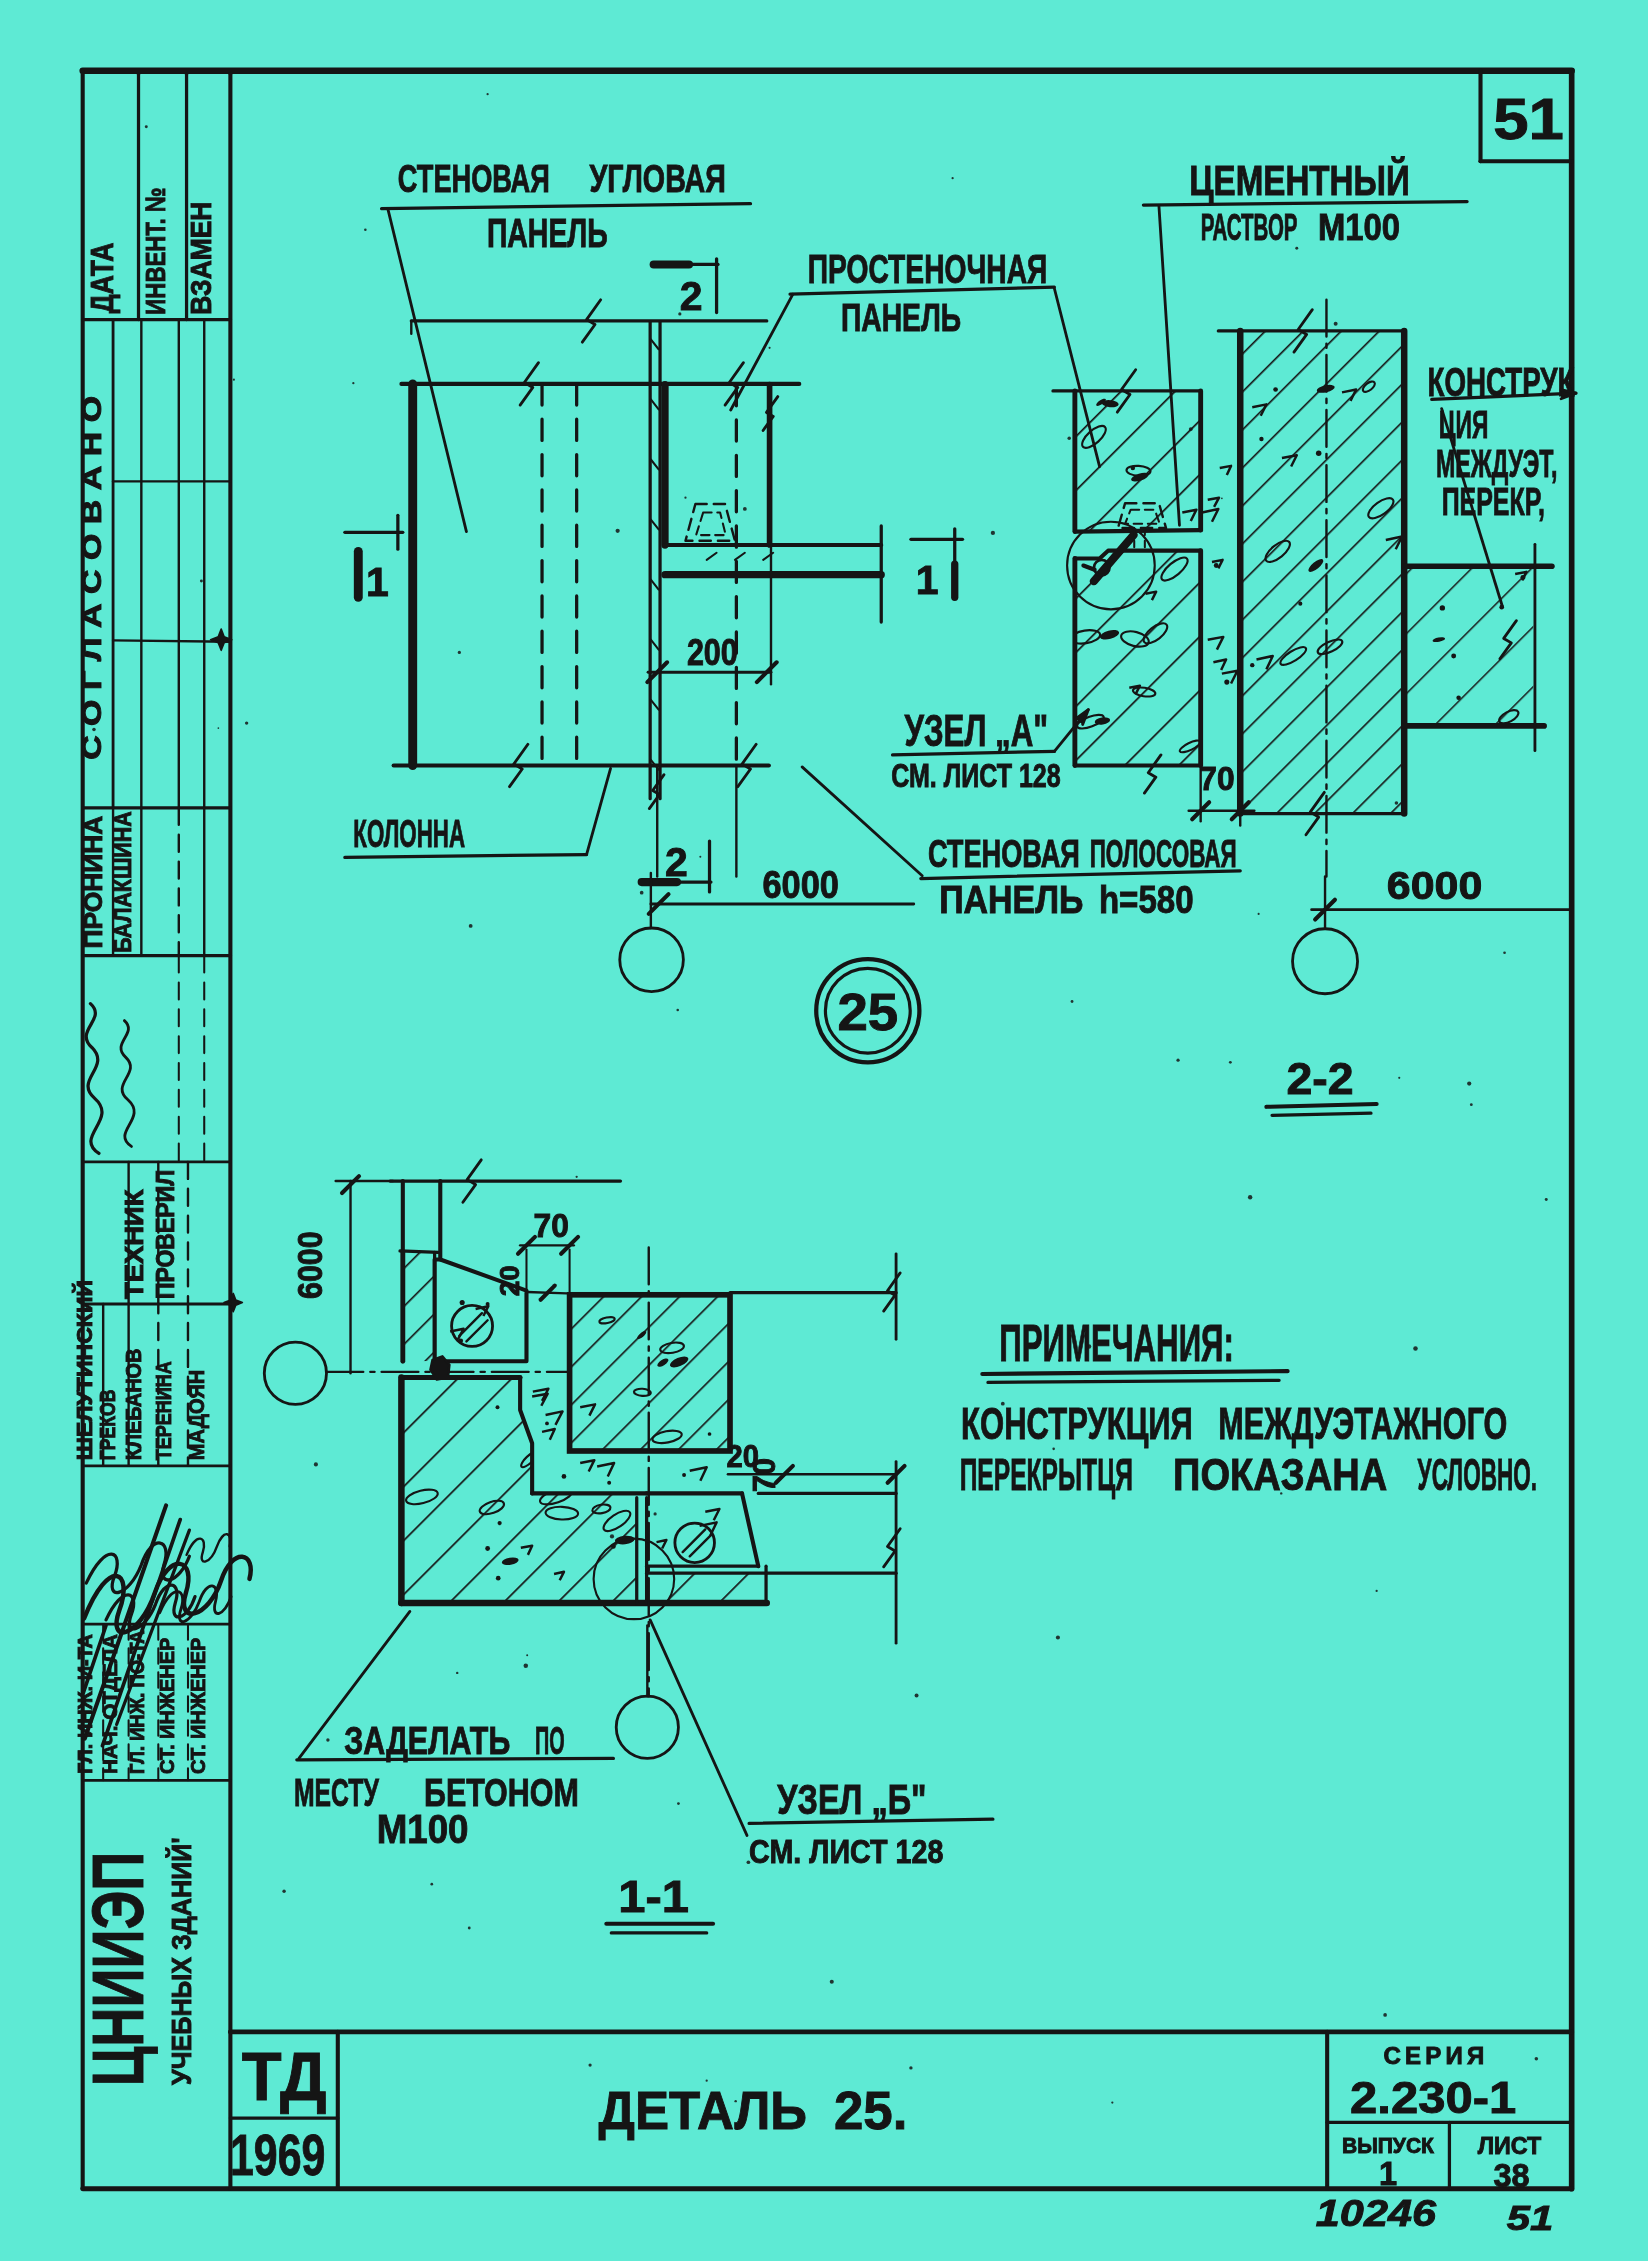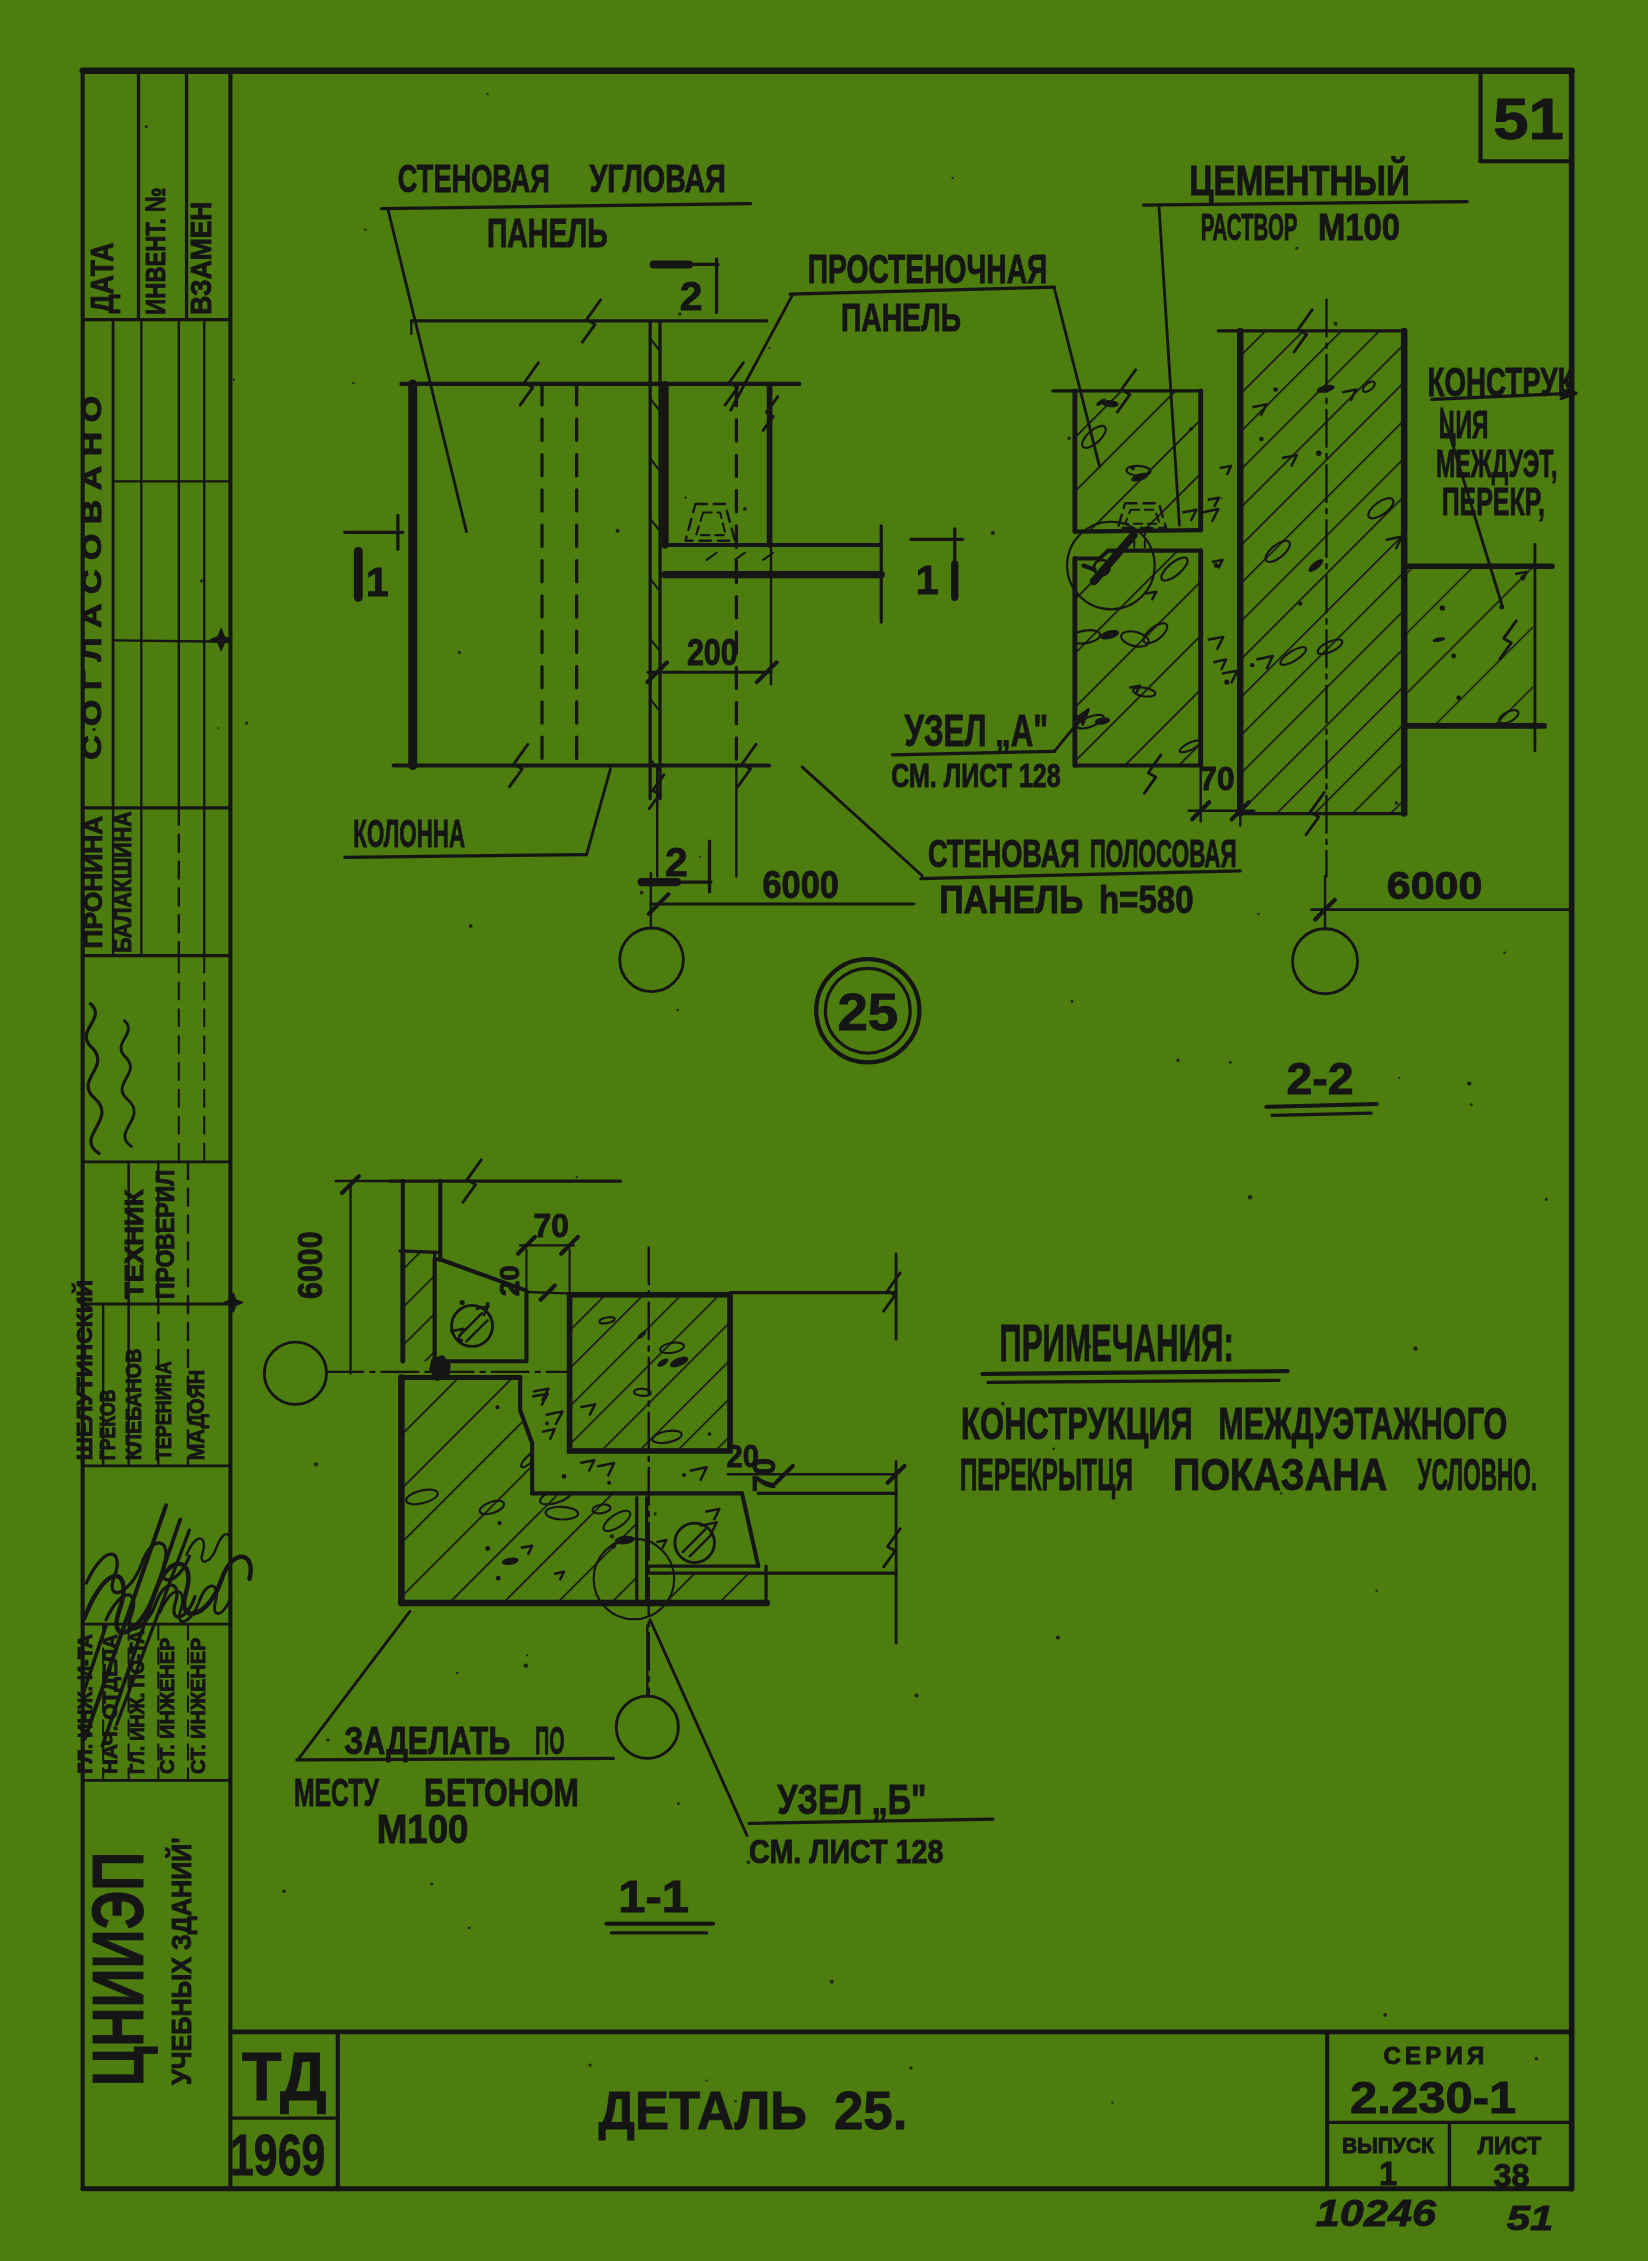--- a/index.html
+++ b/index.html
@@ -1,15 +1,15 @@
 <!DOCTYPE html>
 <html style="font-size:11.3px"><head><meta charset="utf-8">
 <style>
 html,body{margin:0;padding:0;background:#fff;}
-#page{position:relative;width:1648px;height:2261px;background:#4d7c0f;overflow:hidden;}
+#page{position:relative;width:1648px;height:2261px;background:#5eead4;overflow:hidden;}
 text{font-family:"Liberation Sans",sans-serif;fill:#151515;stroke:#151515;stroke-width:1.3px;}
 </style></head>
 <body>
 <div id="page">
 <svg width="1648" height="2261" viewBox="0 0 2332 3199">
 <defs>
 <pattern id="h1" patternUnits="userSpaceOnUse" width="54" height="54" patternTransform="rotate(45)">
  <line x1="0" y1="0" x2="0" y2="54" stroke="#151515" stroke-width="4.8"></line>
 </pattern>
 <pattern id="h2" patternUnits="userSpaceOnUse" width="38" height="38" patternTransform="rotate(45)">

